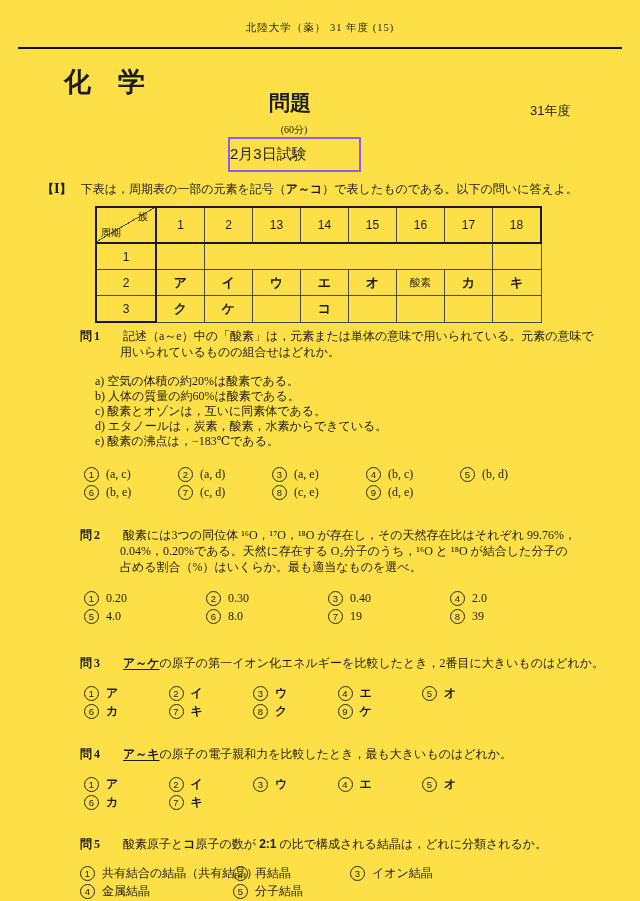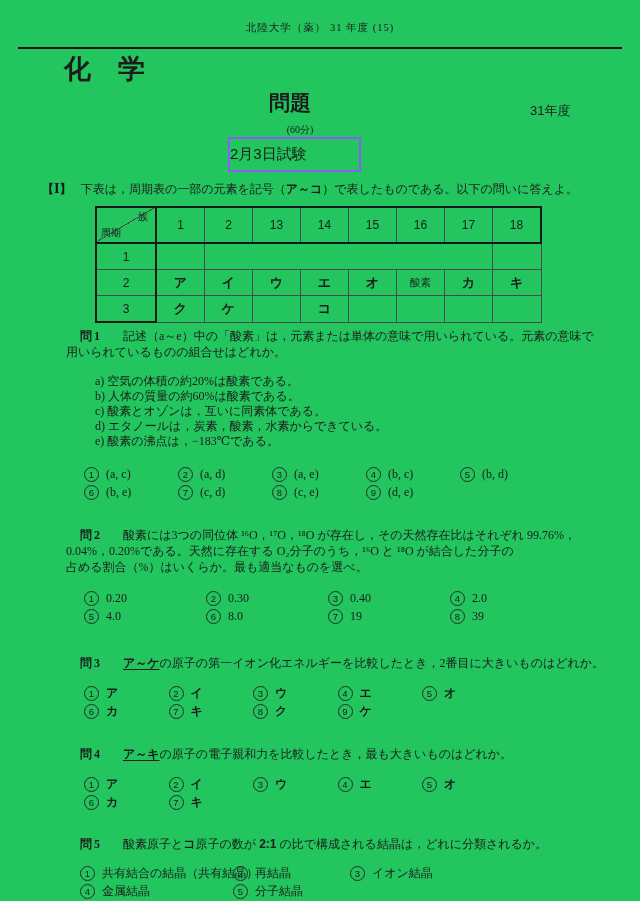--- a/index.html
+++ b/index.html
@@ -1,33 +1,33 @@
 <!DOCTYPE html>
 <html><head>
 <meta charset="utf-8">
 <style>
   html,body{margin:0;padding:0;background:#ffffff;}
   .page{
-    position:relative;width:640px;height:901px;background:#22c55e;
+    position:relative;width:640px;height:901px;background:#fde047;
     font-family:"Liberation Serif","DejaVu Serif",serif;color:#1c1c1c;overflow:hidden;
   }
   .b{font-family:"Liberation Sans","DejaVu Sans",sans-serif;font-weight:bold;}
   .u{text-decoration:underline;text-underline-offset:2px;}
 
   .page-header{position:absolute;top:21px;left:0;width:100%;text-align:center;
     font-size:10.5px;letter-spacing:1px;}
   .top-rule{position:absolute;top:47px;left:18px;width:604px;height:2px;background:#111;}
 
-  .subject{position:absolute;top:51px;left:64px;font-size:27px;font-weight:bold;
+  .subject{position:absolute;top:64px;left:64px;font-size:27px;font-weight:bold;
     font-family:"Liberation Sans","DejaVu Sans",sans-serif;}
   .problem-heading{position:absolute;top:89px;left:0;width:580px;text-align:center;
     font-size:21px;font-weight:600;font-family:"Liberation Sans","DejaVu Sans",sans-serif;}
   .year-label{position:absolute;top:102px;left:530px;font-size:13px;
     font-family:"Liberation Sans","DejaVu Sans",sans-serif;}
-  .duration{position:absolute;top:123px;left:10px;width:580px;text-align:center;font-size:10px;}
+  .duration{position:absolute;top:123px;left:4px;width:580px;text-align:center;font-size:10px;}
   .date-box{position:absolute;top:137px;left:228px;width:129px;height:31px;
     border:2px solid #8b5cf6;display:flex;align-items:center;justify-content:flex-start;
     font-size:15px;font-weight:500;font-family:"Liberation Sans","DejaVu Sans",sans-serif;}
 
   .section-intro{position:absolute;top:181px;left:42px;font-size:12px;line-height:16px;white-space:nowrap;}
   .sec-label{font-weight:bold;margin-right:9px;}
 
   
   .pt{position:absolute;top:206px;left:95px;border-collapse:collapse;
       font-family:"Liberation Sans","DejaVu Sans",sans-serif;}
@@ -50,21 +50,21 @@
         transparent 50%,transparent 100%);}
   .pt .corner .fam{position:absolute;top:2px;right:7px;font-size:10px;}
   .pt .corner .per{position:absolute;bottom:2px;left:4px;font-size:10px;}
 
   
   .questions{position:absolute;top:323px;left:0;width:640px;font-size:12px;}
   .question{margin:0;}
   .q1{margin-top:5px;}  .q2{margin-top:26px;}  .q3{margin-top:30px;}
   .q4{margin-top:26px;} .q5{margin-top:25px;}
   .q-line{padding-left:80px;line-height:16px;white-space:nowrap;}
-  .q-line.cont{padding-left:66px;}
+  .q-line.cont{padding-left:120px;}
   .q-label{display:inline-block;width:43px;font-weight:bold;letter-spacing:2px;}
   .q-items{margin-top:14px;padding-left:95px;line-height:15px;}
   .q-opts{padding-left:84px;}
   .q1 .q-opts{margin-top:16px;}
   .q2 .q-opts{margin-top:14px;}
   .q3 .q-opts,.q4 .q-opts{margin-top:13px;}
   .q5 .q-opts{margin-top:12px;padding-left:80px;}
   .opt-row{display:flex;height:18px;align-items:center;}
   .opt{display:flex;align-items:center;white-space:nowrap;}
   .q1 .opt{width:94px;}

